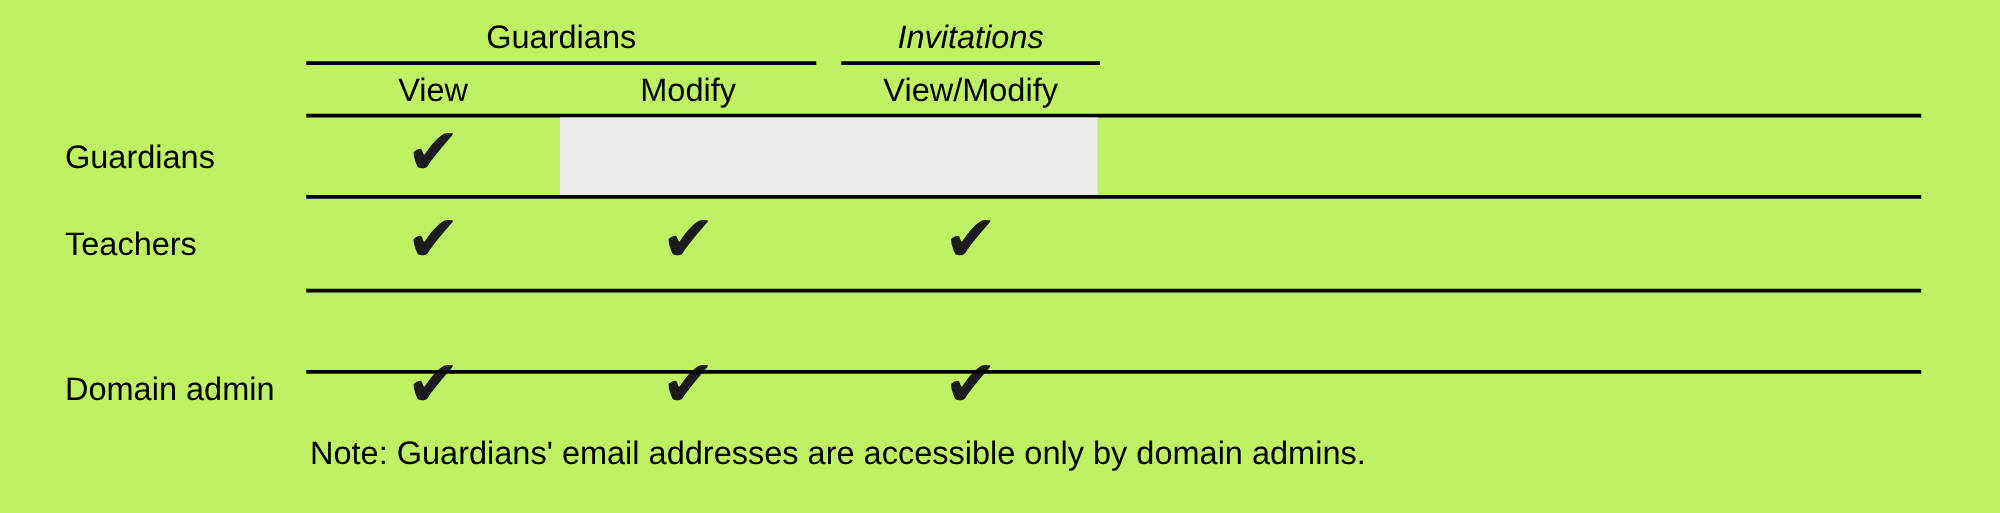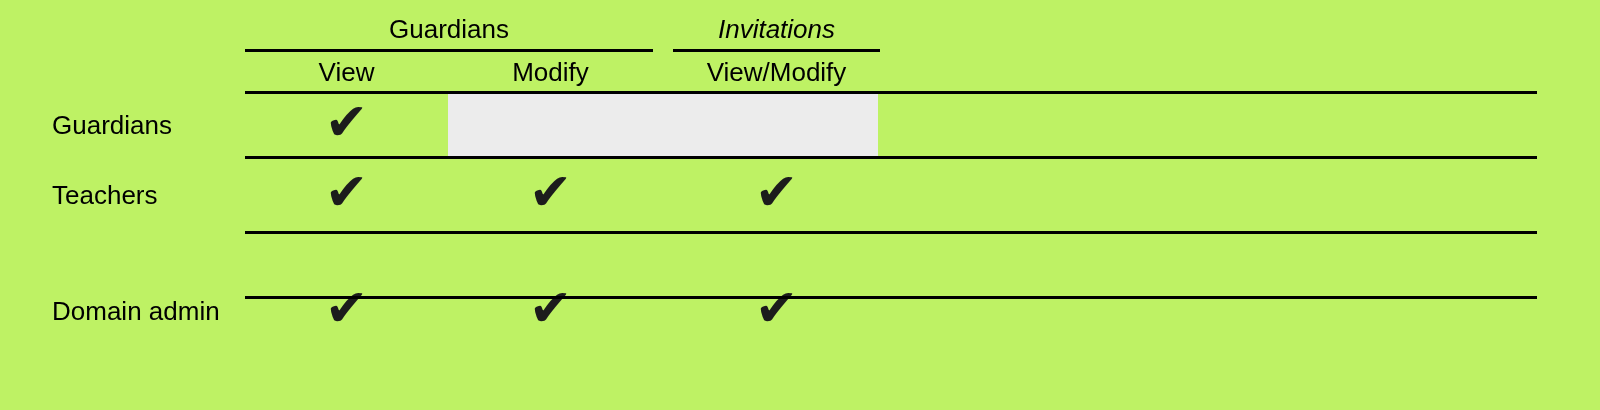--- a/index.html
+++ b/index.html
@@ -129,14 +129,15 @@
     <span class="check">✔</span>
   </div>
   <div class="cell row-admin c-modify">
     <span class="check">✔</span>
   </div>
   <div class="cell row-admin c-viewmodify">
     <span class="check">✔</span>
   </div>
   <div class="rule hrule hrule-admin"></div>
 
+  <div class="txt footnote">Note: Guardians' email addresses are accessible only by domain admins.</div>
 
 </div>
 
 </body></html>

